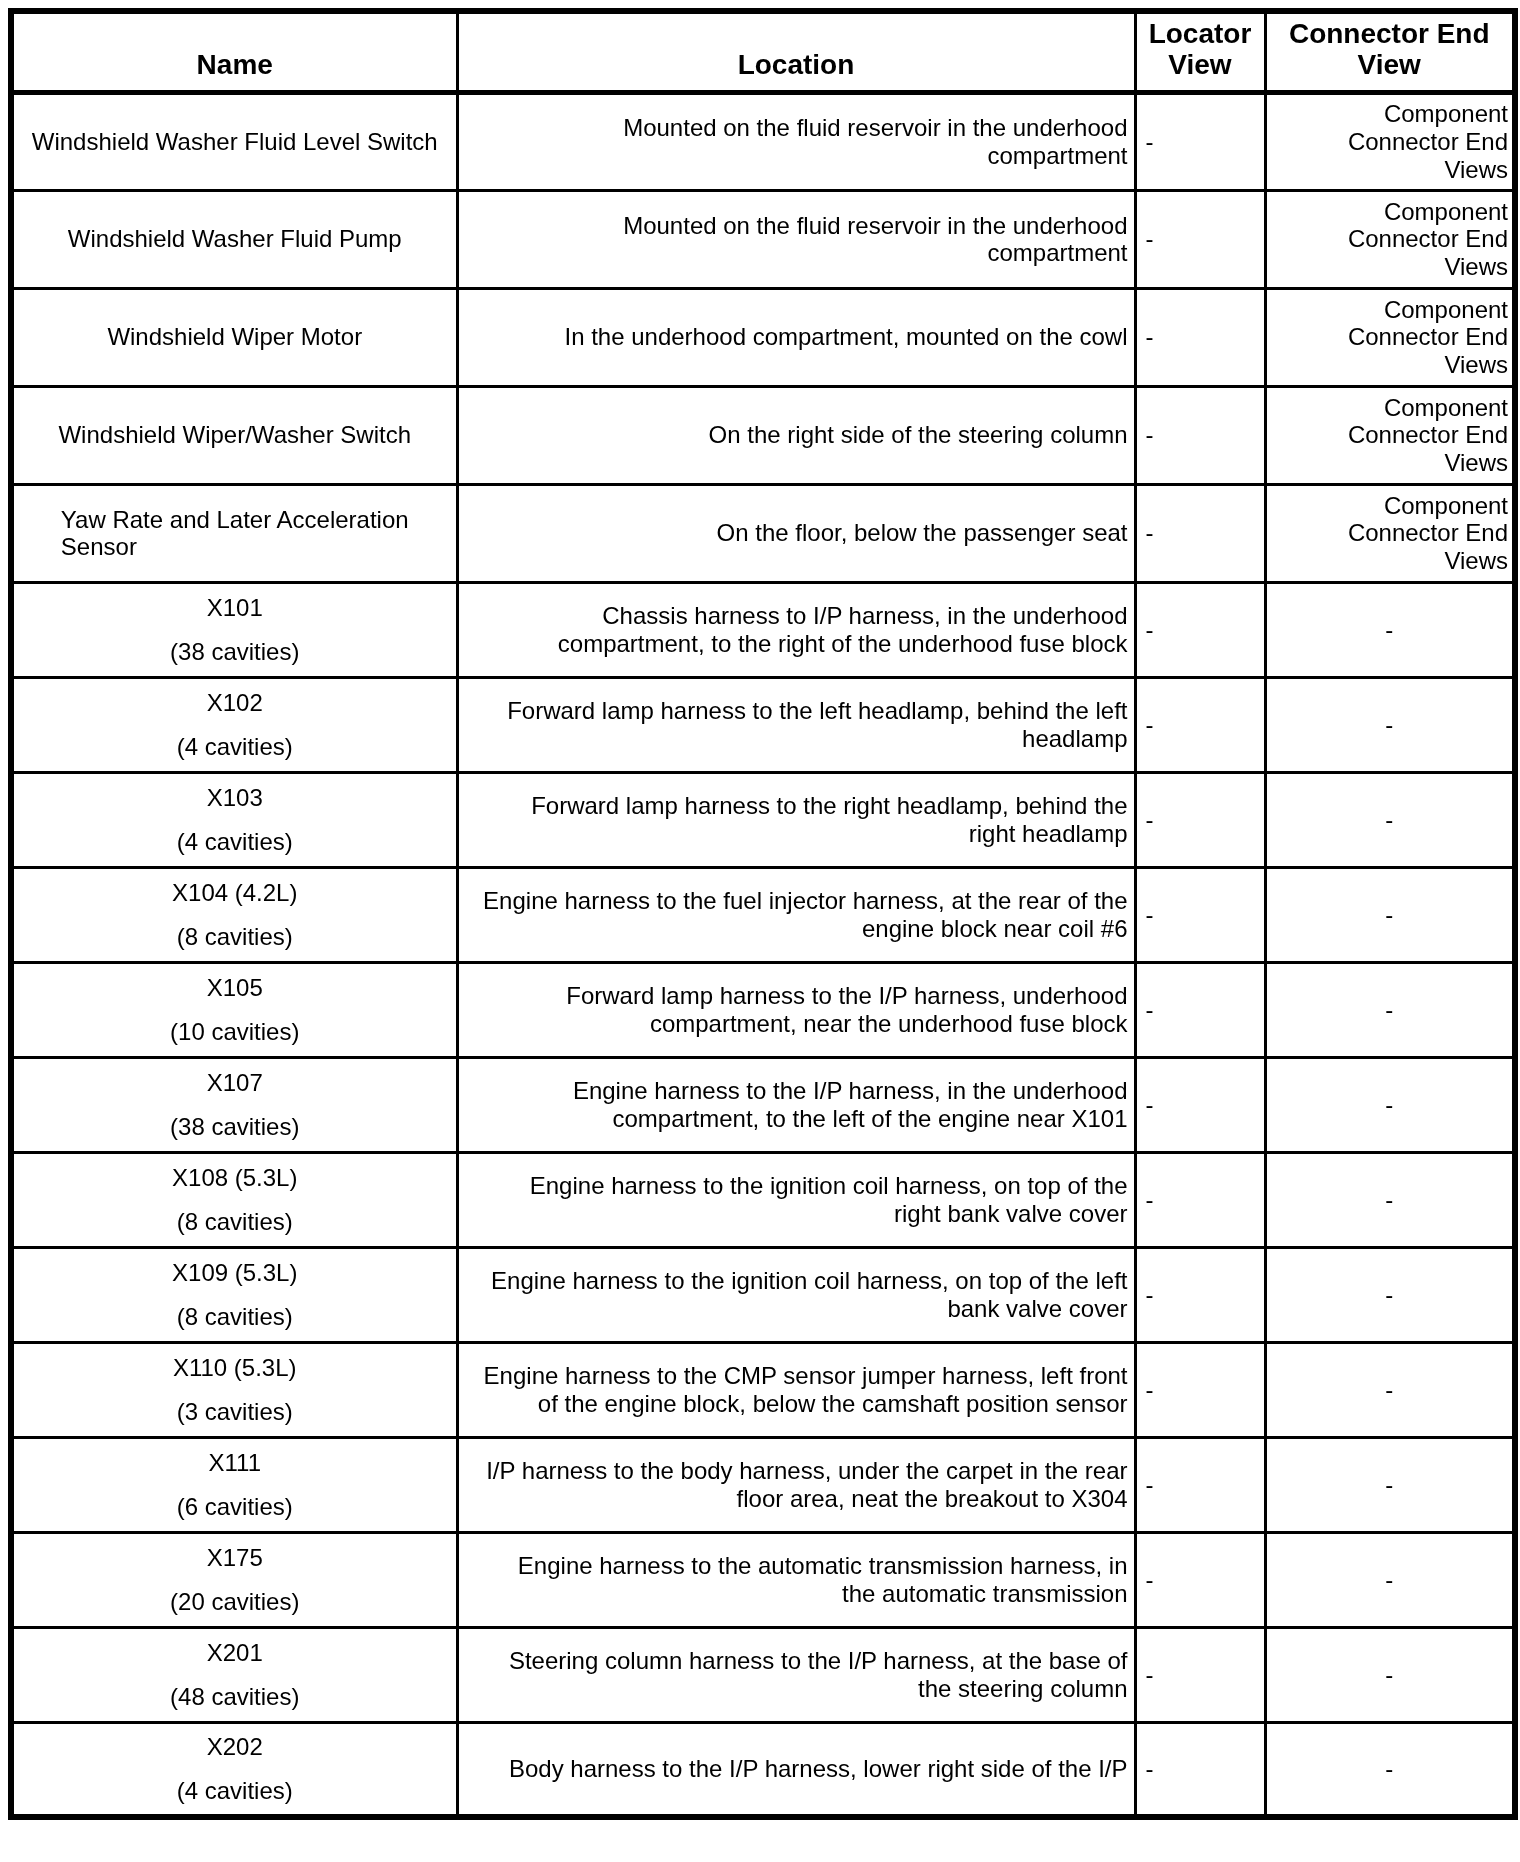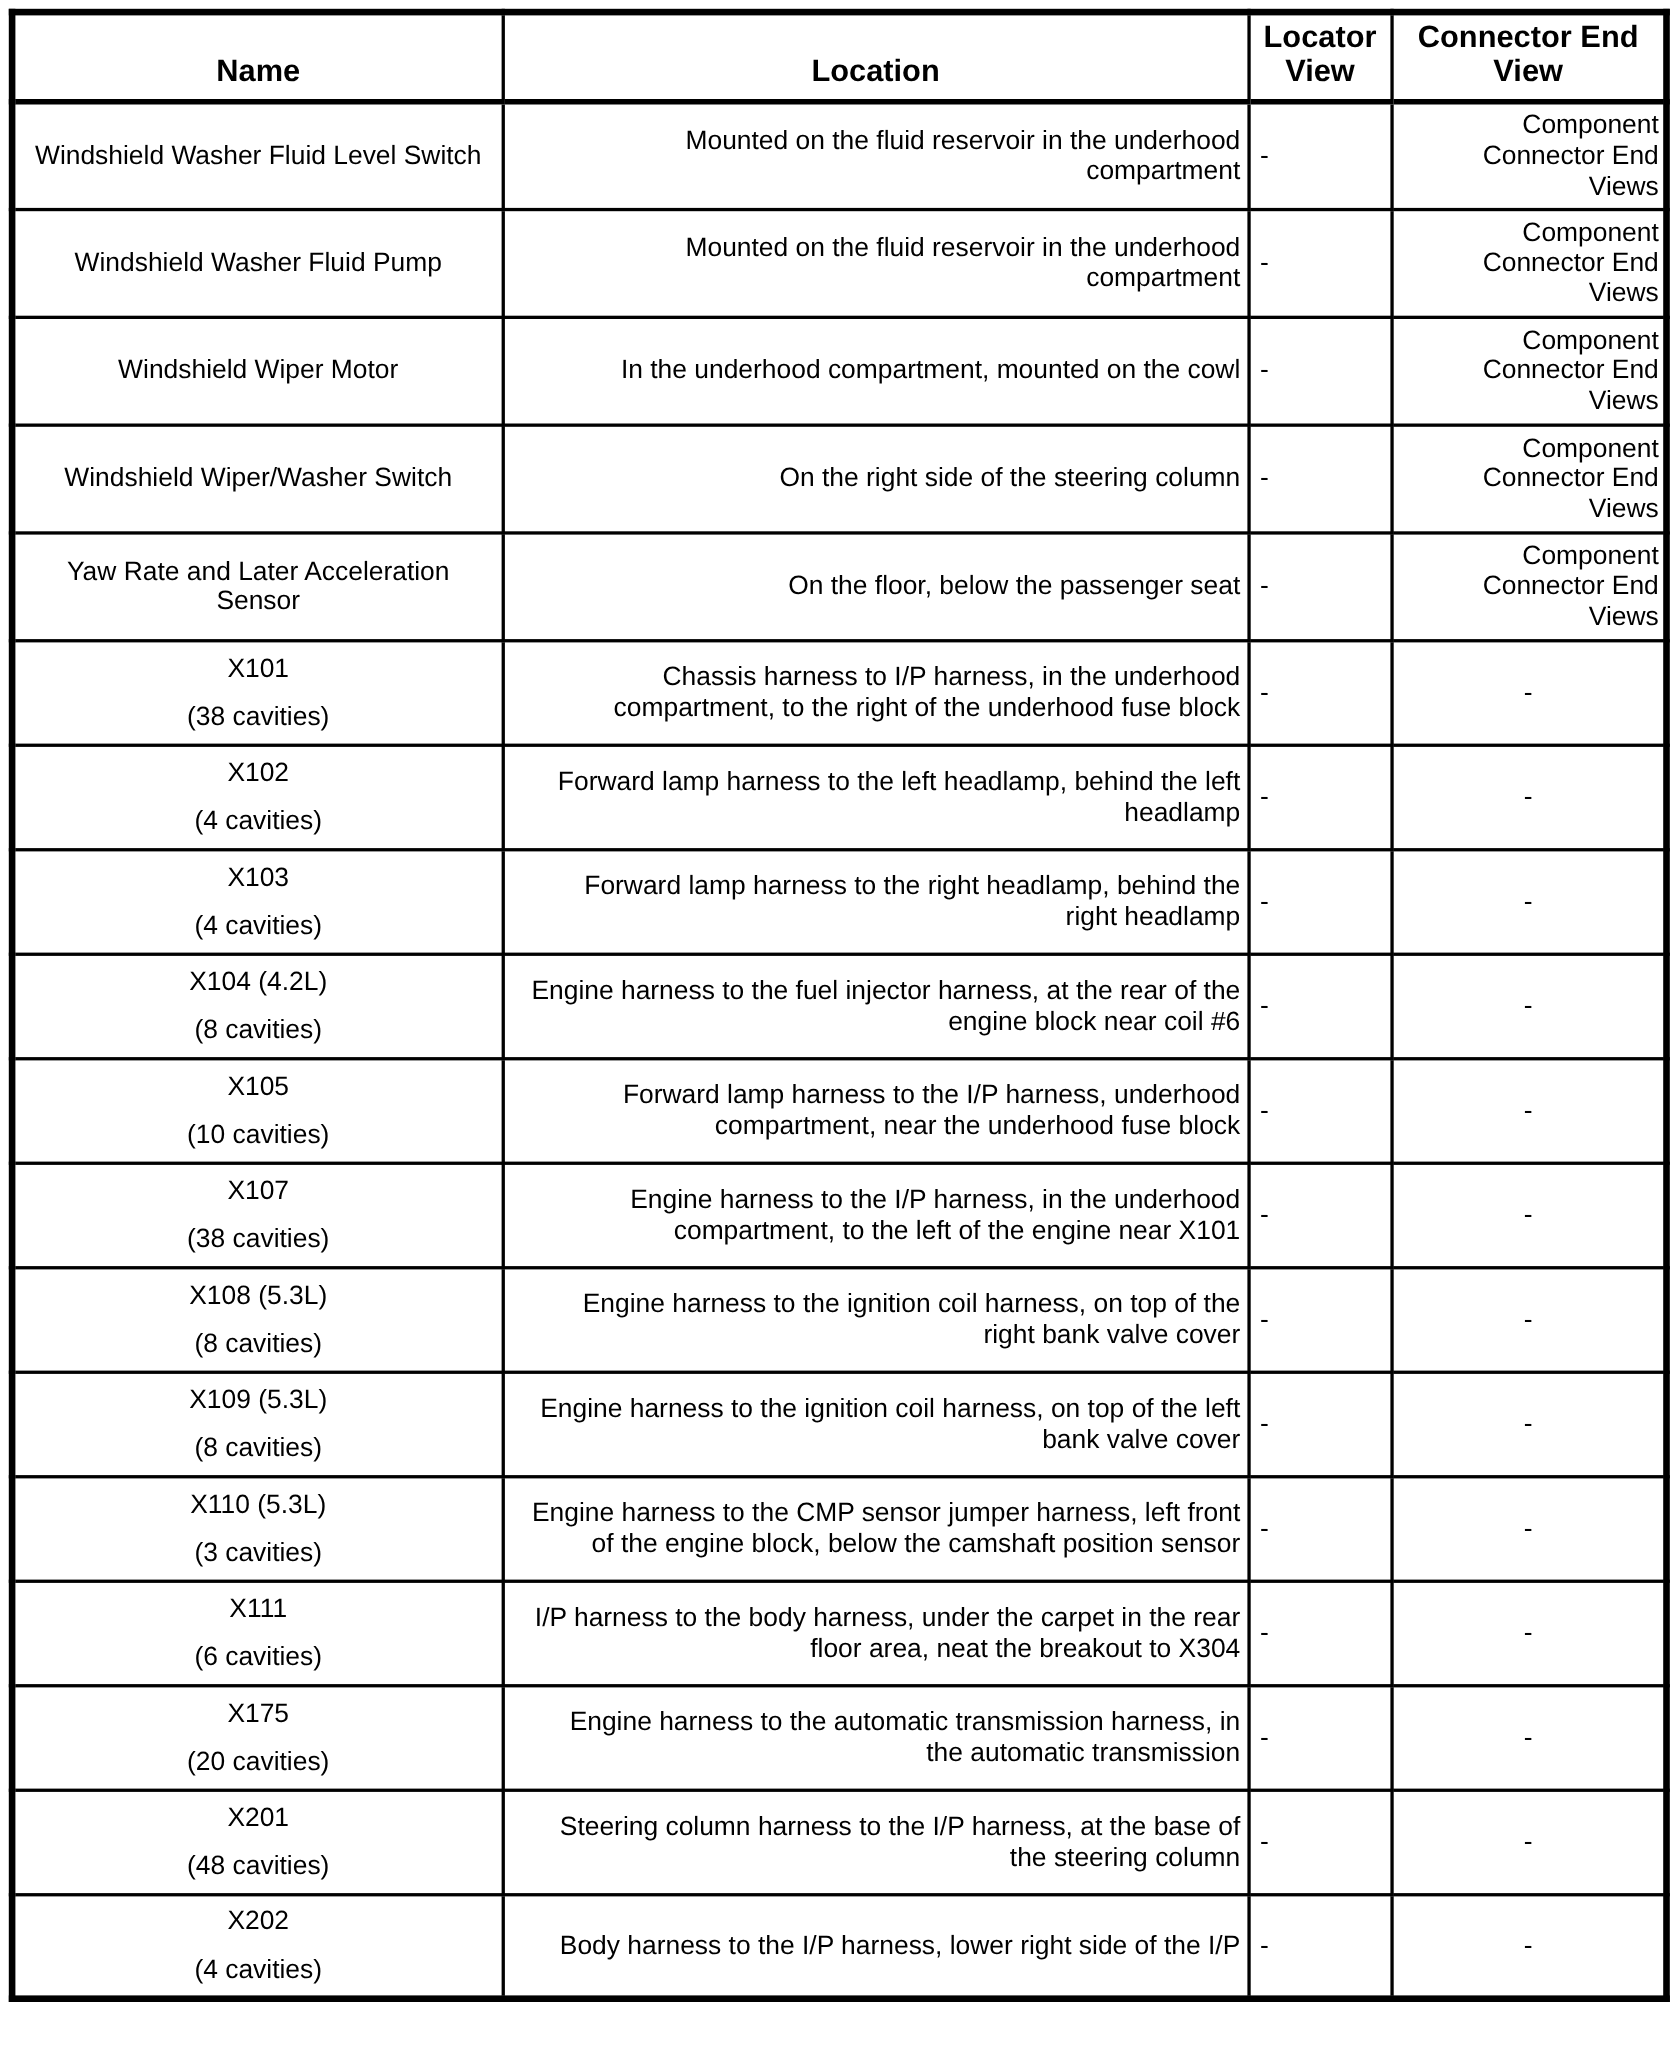--- a/index.html
+++ b/index.html
@@ -49,21 +49,21 @@
     margin: 0 auto;
   }
   tbody td {
     font-size: 24px;
     line-height: 1.15;
   }
   tr.component td { height: 98px; }
   tr.connector td { height: 95px; }
 
   .name-cell {
-    text-align: center;
+    text-align: left;
     vertical-align: middle;
     padding: 4px 10px;
   }
   .name-stack {
     display: flex;
     flex-direction: column;
     align-items: center;
     justify-content: center;
     gap: 16px;
   }

